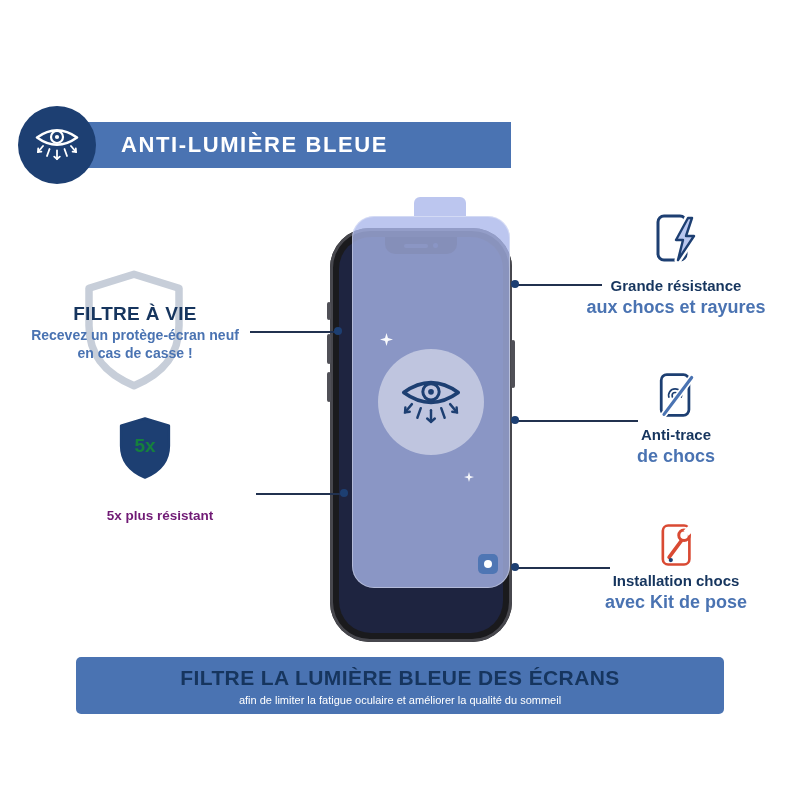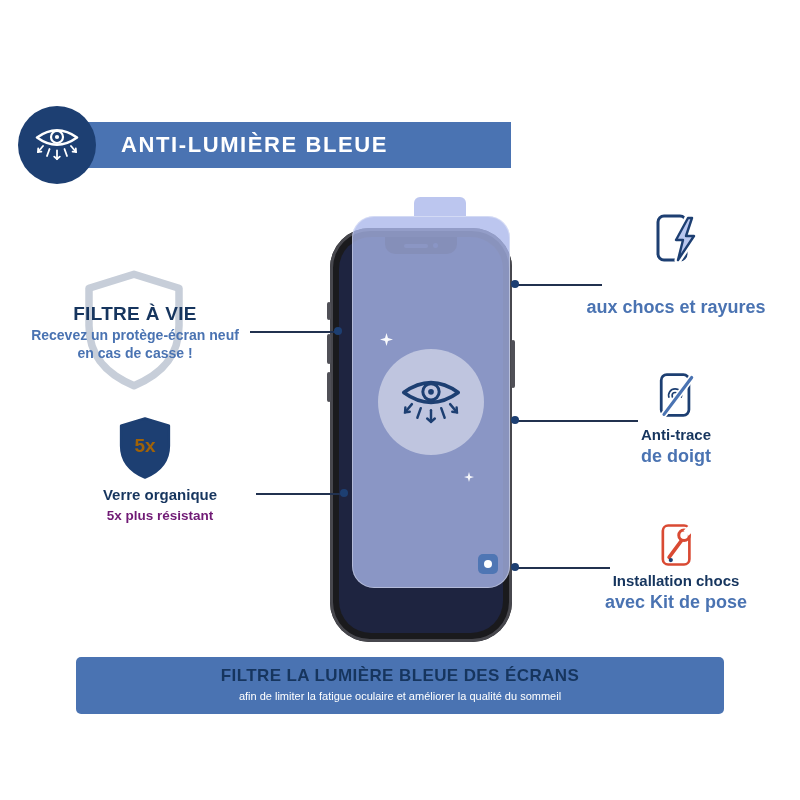--- a/index.html
+++ b/index.html
@@ -51,39 +51,39 @@
   .shield-outline-wrap{position:absolute;left:78px;top:270px;width:112px;height:120px;}
   .warranty-title{position:absolute;left:38px;top:303px;width:194px;text-align:center;
     color:#16355e;font-size:19px;font-weight:bold;letter-spacing:0.3px;}
   .warranty-line{position:absolute;left:10px;width:250px;text-align:center;
     color:#4a73b2;font-size:14px;font-weight:bold;}
   .warranty-line1{top:327px;}
   .warranty-line2{top:345px;}
 
   .shield5x-wrap{position:absolute;left:116px;top:416px;width:58px;height:64px;}
   .shield5x-label{position:absolute;left:116px;top:435px;width:58px;text-align:center;
-    color:#a16207;font-size:19px;font-weight:bold;}
+    color:#15803d;font-size:19px;font-weight:bold;}
   .glass5x-title{position:absolute;left:60px;top:486px;width:200px;text-align:center;
     color:#16355e;font-size:15px;font-weight:bold;}
   .glass5x-line{position:absolute;left:60px;width:200px;text-align:center;
     color:#701a75;font-size:13.5px;font-weight:bold;}
   .glass5x-line1{top:508px;}
   .glass5x-line2{top:526px;}
 
   
   .feat-icon{position:absolute;}
   .feat-title{position:absolute;left:596px;width:160px;text-align:center;
     color:#16355e;font-size:15px;font-weight:bold;}
   .feat-sub{position:absolute;left:586px;width:180px;text-align:center;
     color:#4a73b2;font-size:18px;font-weight:bold;}
 
   
   .bottom-banner{position:absolute;left:76px;top:657px;width:648px;height:57px;background:#4a73b2;
     border-radius:5px;text-align:center;box-sizing:border-box;padding-top:9px;}
-  .bottom-title{color:#16355e;font-size:17px;font-weight:bold;letter-spacing:0.4px;}
+  .bottom-title{color:#16355e;font-size:21px;font-weight:bold;letter-spacing:0.4px;}
   .bottom-subtitle{margin-top:4px;color:#ffffff;font-size:11px;}
 </style>
 </head>
 <body>
 
 <div id="stage">
 
   <div class="top-banner">
     <span class="top-banner-label">ANTI-LUMIÈRE BLEUE</span>
   </div>
@@ -179,43 +179,43 @@
   <div class="warranty-title">FILTRE À VIE</div>
   <div class="warranty-line warranty-line2">en cas de casse !</div>
   <div class="warranty-line warranty-line1">Recevez un protège-écran neuf</div>
 
   <div class="shield5x-wrap">
     <svg width="58" height="64" viewBox="0 0 100 112">
       <path d="M50 4 L92 17 V52 C92 82 74 98 50 108 C26 98 8 82 8 52 V17 Z" fill="#1d3f72" stroke="#1d3f72" stroke-width="4" stroke-linejoin="round"></path>
     </svg>
   </div>
   <div class="shield5x-label">5x</div>
-  <div class="glass5x-title">Verre organique</div>
   <div class="glass5x-line glass5x-line1">5x plus résistant</div>
 
   <div class="feat-icon" style="left:650px;top:210px;">
     <svg width="52" height="56" viewBox="0 0 52 56">
       <rect x="8" y="6" width="28" height="44" rx="6" fill="#ffffff" stroke="#1d3f72" stroke-width="3"></rect>
       <polygon points="38,8 26,30 33,30 28,50 44,26 36,26 42,8" fill="#ffffff" stroke="#ffffff" stroke-width="7" stroke-linejoin="round"></polygon>
       <polygon points="38,8 26,30 33,30 28,50 44,26 36,26 42,8" fill="#b9c7ef" stroke="#1d3f72" stroke-width="2.4" stroke-linejoin="round"></polygon>
     </svg>
   </div>
+  <div class="feat-title" style="top:277px;">Grande résistance</div>
   <div class="feat-sub" style="top:297px;">aux chocs et rayures</div>
 
   <div class="feat-icon" style="left:652px;top:368px;">
     <svg width="48" height="54" viewBox="0 0 52 56">
       <rect x="10" y="6" width="30" height="44" rx="6" fill="#ffffff" stroke="#1d3f72" stroke-width="3"></rect>
       <path d="M18.5 31 a7 7 0 1 1 13 0" fill="none" stroke="#1d3f72" stroke-width="1.8"></path>
       <circle cx="25" cy="28.5" r="3.2" fill="none" stroke="#1d3f72" stroke-width="1.8"></circle>
       <line x1="43" y1="9" x2="13" y2="49" stroke="#ffffff" stroke-width="7" stroke-linecap="round"></line>
       <line x1="43" y1="9" x2="13" y2="49" stroke="#4a73b2" stroke-width="3.4" stroke-linecap="round"></line>
     </svg>
   </div>
   <div class="feat-title" style="top:426px;">Anti-trace</div>
-  <div class="feat-sub" style="top:446px;">de doigt</div>
+  <div class="feat-sub" style="top:446px;">de chocs</div>
 
   <div class="feat-icon" style="left:654px;top:518px;">
     <svg width="46" height="54" viewBox="0 0 52 56">
       <rect x="10" y="6" width="30" height="44" rx="6" fill="#ffffff" stroke="#d94a33" stroke-width="3"></rect>
       <line x1="31" y1="23" x2="17" y2="42" stroke="#ffffff" stroke-width="8" stroke-linecap="round"></line>
       <circle cx="34" cy="17" r="6" fill="none" stroke="#d94a33" stroke-width="3.4"></circle>
       <rect x="35" y="8" width="8" height="8" fill="#ffffff" transform="rotate(45 39 12)"></rect>
       <line x1="31" y1="23" x2="17" y2="42" stroke="#d94a33" stroke-width="4" stroke-linecap="round"></line>
       <circle cx="19" cy="45" r="2.4" fill="#1d3f72"></circle>
     </svg>

